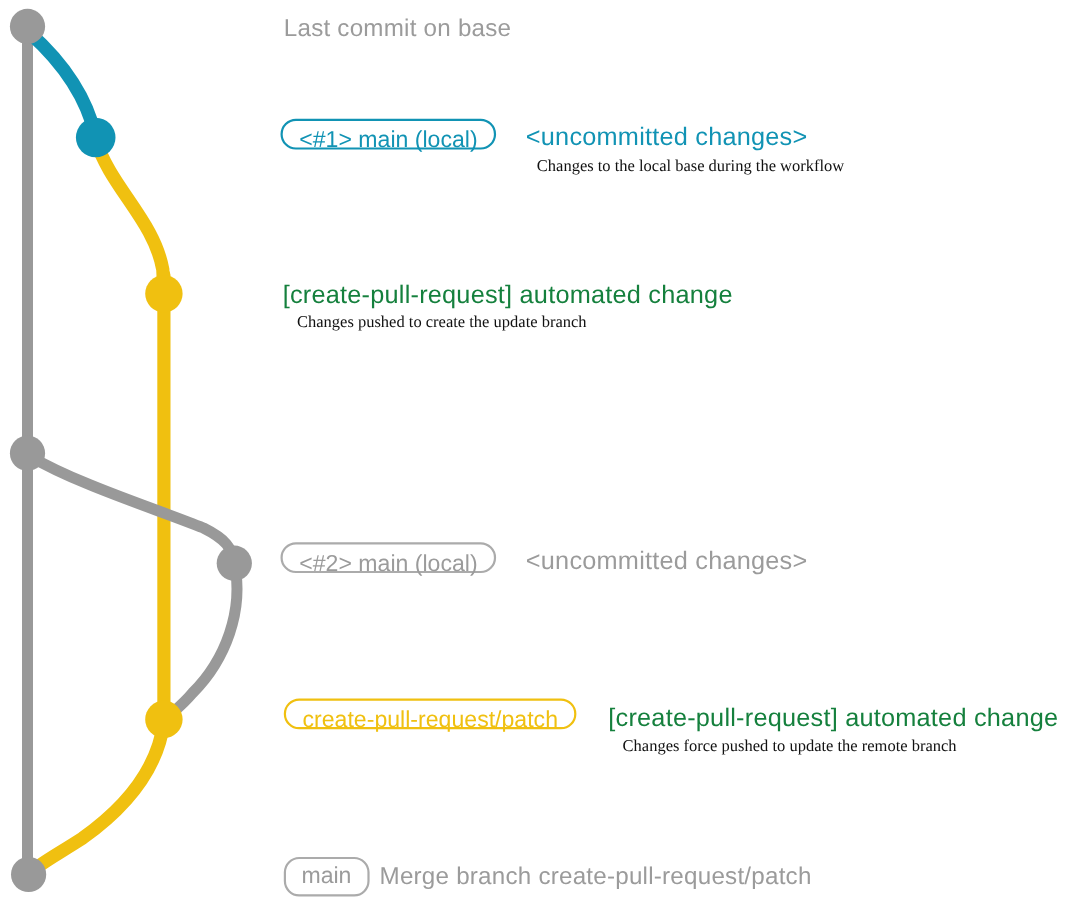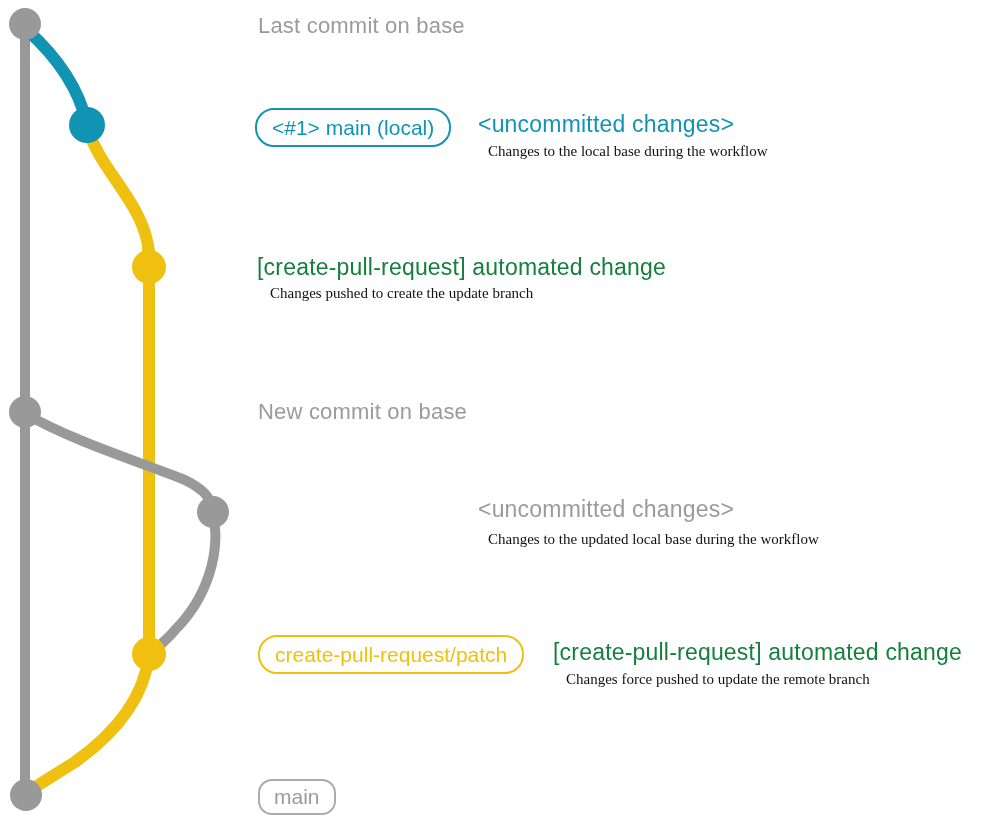--- a/index.html
+++ b/index.html
@@ -27,21 +27,21 @@
   .section-label {
     font-size: 22px;
     color: #9b9b9b;
     letter-spacing: 0.2px;
   }
   .badge {
     display: inline-block;
     box-sizing: border-box;
     font-size: 21px;
     line-height: 36px;
-    height: 39px;
+    height: 28px;
     padding: 0 15px;
     border: 2px solid;
     border-radius: 19px;
     background: #ffffff;
   }
   .badge.teal   { color: #1193b4; border-color: #1193b4; }
   .badge.gray   { color: #9b9b9b; border-color: #ababab; }
   .badge.yellow { color: #f0c010; border-color: #f0c010; }
   .badge.small  {
     height: 36px;
@@ -86,24 +86,24 @@
 
   <div class="abs section-label" style="left:258px; top:13px;">Last commit on base</div>
 
   <div class="abs badge teal" style="left:255px; top:108px;">&lt;#1&gt; main (local)</div>
   <div class="abs heading teal" style="left:478px; top:111px;">&lt;uncommitted changes&gt;</div>
   <div class="abs desc" style="left:488px; top:143px;">Changes to the local base during the workflow</div>
 
   <div class="abs heading yellow" style="left:257px; top:254px;">[create-pull-request] automated change</div>
   <div class="abs desc" style="left:270px; top:285px;">Changes pushed to create the update branch</div>
 
-  <div class="abs section-label" style="left:258px; top:399px;">New commit on base</div>
 
+  <div class="abs badge gray" style="left:255px; top:493px;">&lt;#2&gt; main (local)</div>
   <div class="abs heading gray" style="left:478px; top:496px;">&lt;uncommitted changes&gt;</div>
-  <div class="abs desc" style="left:488px; top:531px;">Changes to the updated local base during the workflow</div>
 
   <div class="abs badge yellow" style="left:258px; top:635px;">create-pull-request/patch</div>
   <div class="abs heading yellow" style="left:553px; top:639px;">[create-pull-request] automated change</div>
   <div class="abs desc" style="left:566px; top:671px;">Changes force pushed to update the remote branch</div>
 
   <div class="abs badge gray small" style="left:258px; top:779px;">main</div>
+  <div class="abs section-label" style="left:345px; top:784px;">Merge branch create-pull-request/patch</div>
 
 </div>
 
 </body></html>

